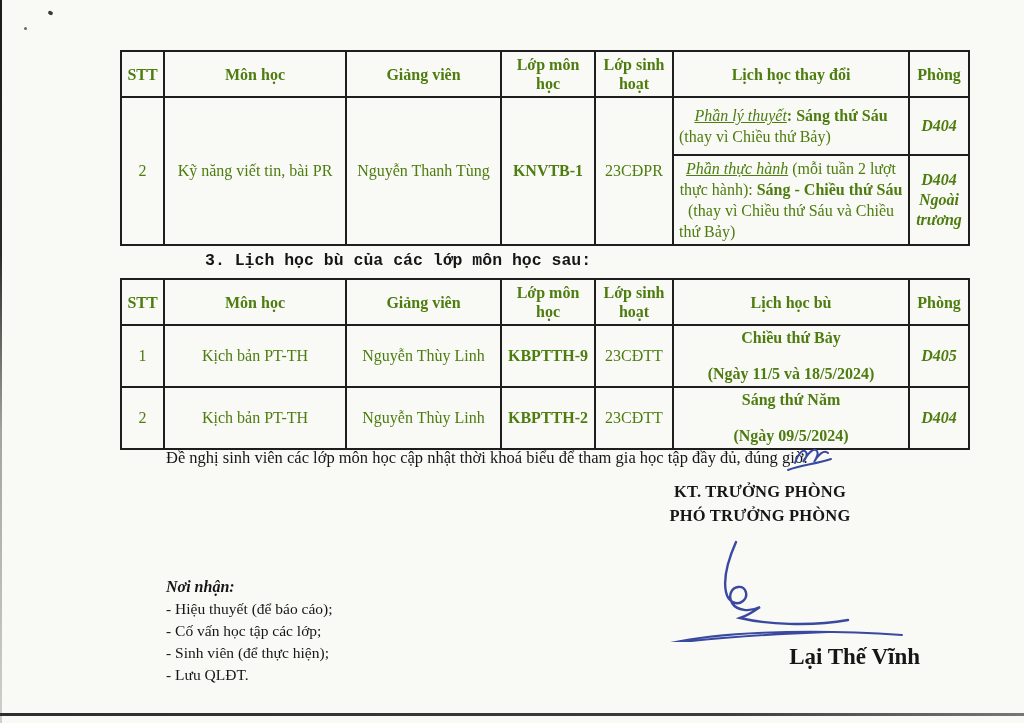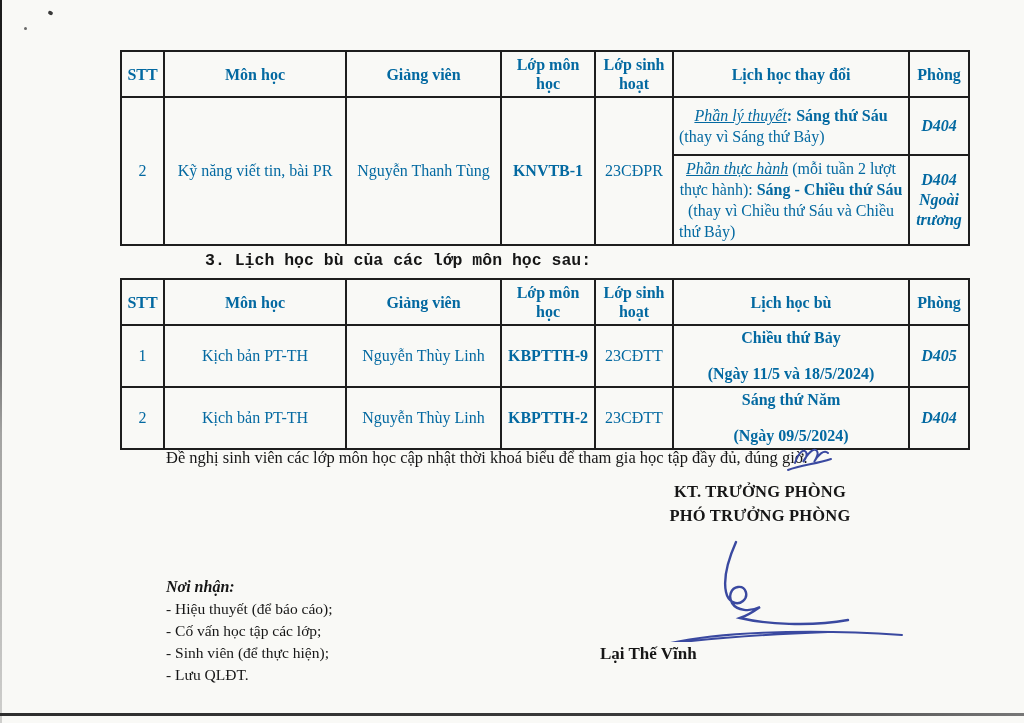--- a/index.html
+++ b/index.html
@@ -15,36 +15,36 @@
   .edge-left{position:absolute;left:0;top:0;width:2px;height:723px;
     background:linear-gradient(180deg,#1c1c1c 0%,#2a2a2a 35%,rgba(60,60,60,.45) 60%,rgba(80,80,80,.25) 100%);}
   .edge-bottom{position:absolute;left:0;top:713px;width:1024px;height:3px;
     background:linear-gradient(90deg,#2e2e2e 0%,#3c3c3c 70%,#777 100%);}
   .speck{position:absolute;background:#3a3a3a;border-radius:50%;}
   .speck.s1{left:48px;top:11px;width:5px;height:4px;transform:rotate(25deg);}
   .speck.s2{left:24px;top:27px;width:3px;height:3px;opacity:.75;}
 
   
   table.doc{position:absolute;border-collapse:collapse;table-layout:fixed;
-    font-size:16px;line-height:20px;color:#0369a1;}
+    font-size:16px;line-height:20px;color:#4d7c0f;}
   table.doc th,table.doc td{border:2px solid #1e1e1e;padding:2px 5px;
     text-align:center;vertical-align:middle;overflow:hidden;}
   table.doc th{font-weight:bold;font-size:16px;line-height:19px;padding:3px 2px;}
   td.al{text-align:left;padding-left:9px;}
   td.just{text-align:justify;text-align-last:left;padding:4px 8px;line-height:21px;}
   .b{font-weight:bold;}
   .iu{font-style:italic;text-decoration:underline;}
   td.room{font-weight:bold;font-style:italic;white-space:pre-line;line-height:20px;}
   .line2{font-weight:bold;margin-top:16px;}
 
   .sec-title{position:absolute;font-weight:bold;font-size:16.5px;white-space:nowrap;font-family:Liberation Mono, monospace;}
   .para{position:absolute;font-size:16.5px;white-space:nowrap;}
   .signblock{position:absolute;width:320px;text-align:center;font-weight:bold;
     font-size:16.5px;line-height:24px;letter-spacing:.2px;}
-  .signname{position:absolute;width:320px;text-align:left;font-weight:bold;font-size:17px;}
+  .signname{position:absolute;width:320px;text-align:right;font-weight:bold;font-size:23px;}
   .recip{position:absolute;font-size:15.5px;line-height:22px;}
   .recip .ttl{font-weight:bold;font-style:italic;font-size:16px;}
   svg.ink{position:absolute;}
 </style>
 </head>
 <body>
 
 <div class="page">
 
   <div class="edge-left"></div>
@@ -73,21 +73,21 @@
         <th>Phòng</th>
       </tr>
     </thead>
     <tbody>
       <tr style="height:58px">
         <td rowspan="2">2</td>
         <td rowspan="2" class="al">Kỹ năng viết tin, bài PR</td>
         <td rowspan="2">Nguyễn Thanh Tùng</td>
         <td rowspan="2" class="b">KNVTB-1</td>
         <td rowspan="2">23CĐPR</td>
-        <td class="just"><span class="iu">Phần lý thuyết</span><span class="b">: Sáng thứ Sáu</span><span> (thay vì Sáng thứ Bảy)</span></td>
+        <td class="just"><span class="iu">Phần lý thuyết</span><span class="b">: Sáng thứ Sáu</span><span> (thay vì Chiều thứ Bảy)</span></td>
         <td class="room">D404</td>
       </tr>
       <tr style="height:89px">
         <td class="just"><span class="iu">Phần thực hành</span><span> (mỗi tuần 2 lượt thực hành): </span><span class="b">Sáng - Chiều thứ Sáu</span><span> (thay vì Chiều thứ Sáu và Chiều thứ Bảy)</span></td>
         <td class="room">D404
 Ngoài
 trương</td>
       </tr>
     </tbody>
   </table>

